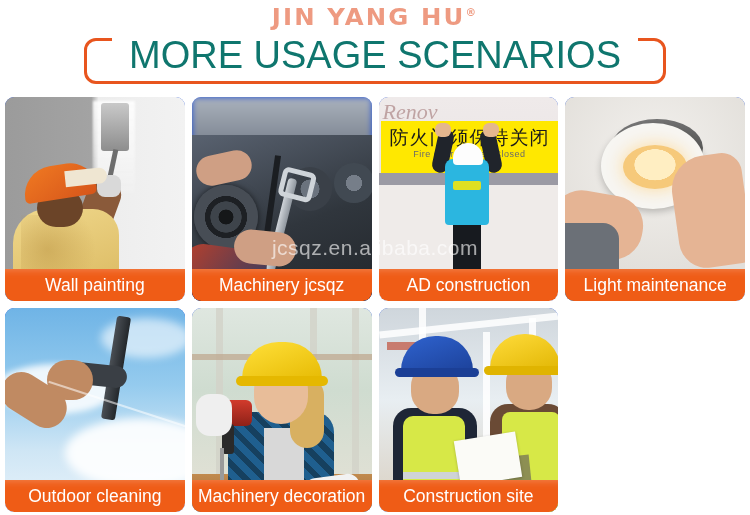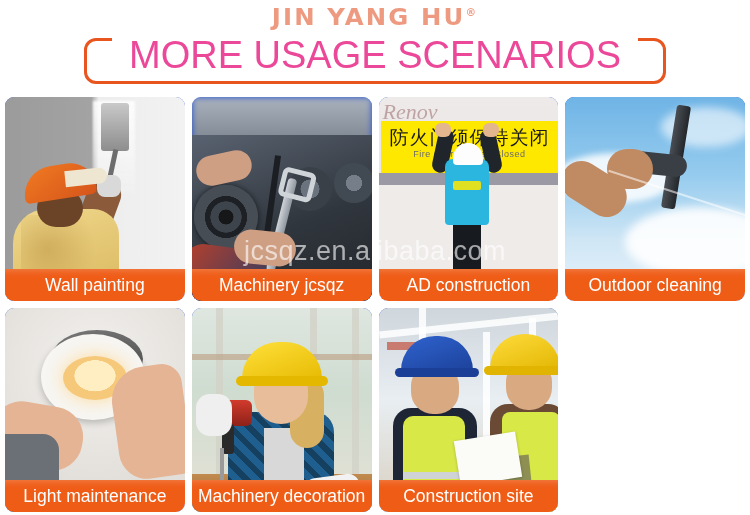--- a/index.html
+++ b/index.html
@@ -25,21 +25,21 @@
     position:absolute;inset:0;
     border:3px solid #e8551e;border-radius:12px;
     box-sizing:border-box;
   }
   .title-frame-mask{
     position:absolute;top:-4px;left:28px;right:28px;height:10px;
     background:#ffffff;
   }
   .title-text{
     position:absolute;top:-6px;left:0;width:582px;text-align:center;
-    font-size:38px;line-height:46px;color:#ec4899;
+    font-size:38px;line-height:46px;color:#0f766e;
     font-family:"Liberation Sans","DejaVu Sans",sans-serif;
     letter-spacing:0px;white-space:nowrap;
   }
   
   .grid{
     position:absolute;top:97px;left:5px;
     width:740px;
     display:grid;
     grid-template-columns:repeat(4,1fr);
     grid-template-rows:repeat(2,204px);
@@ -54,21 +54,21 @@
     background:#ef5c16;
     color:#ffffff;
     font-size:17.5px;line-height:32px;text-align:center;
     border-radius:0 0 9px 9px;
     white-space:nowrap;overflow:hidden;
     box-shadow:inset 0 8px 10px -8px rgba(255,255,255,.30);
   }
   
   .watermark{
     position:absolute;top:236px;left:0;width:750px;text-align:center;
-    font-size:27px;color:rgba(255,255,255,.62);
+    font-size:21px;color:rgba(255,255,255,.62);
     letter-spacing:.5px;pointer-events:none;z-index:40;
     font-family:"Liberation Sans","DejaVu Sans",sans-serif;
   }
 
   
   
   .sc-paint{position:absolute;inset:0;background:
       linear-gradient(90deg,#9b9b9b 0%,#a3a3a3 48%,#ededed 52%,#f2f2f2 100%);}
   .sc-paint .roller{position:absolute;left:96px;top:6px;width:28px;height:48px;
       background:linear-gradient(180deg,#c9c9c9,#8d8d8d);border-radius:3px;}
@@ -344,46 +344,46 @@
         <div class="legs"></div>
           <div class="vest"></div>
           <div class="helm"></div>
       </div>
     </div>
     <div class="caption">AD construction</div>
   </div>
 
   <div class="card">
     <div class="photo">
+      <div class="sc-light">
+        <div class="hole"></div>
+          <div class="ring"></div>
+          <div class="lamp"></div>
+        <div class="handR"></div>
+          <div class="handL"></div>
+          <div class="sleeve"></div>
+      </div>
+    </div>
+    <div class="caption">Light maintenance</div>
+  </div>
+
+  <div class="card">
+    <div class="photo">
       <div class="sc-clean">
         <div class="cloud3"></div>
           <div class="cloud1"></div>
           <div class="cloud2"></div>
         <div class="blade"></div>
           <div class="grip"></div>
         <div class="hand"></div>
           <div class="arm"></div>
           <div class="streak"></div>
       </div>
     </div>
     <div class="caption">Outdoor cleaning</div>
-  </div>
-
-  <div class="card">
-    <div class="photo">
-      <div class="sc-light">
-        <div class="hole"></div>
-          <div class="ring"></div>
-          <div class="lamp"></div>
-        <div class="handR"></div>
-          <div class="handL"></div>
-          <div class="sleeve"></div>
-      </div>
-    </div>
-    <div class="caption">Light maintenance</div>
   </div>
 
   <div class="card">
     <div class="photo">
       <div class="sc-int">
         <div class="post p1"></div>
           <div class="post p2"></div>
           <div class="post p3"></div>
         <div class="rail"></div>
           <div class="bench"></div>

